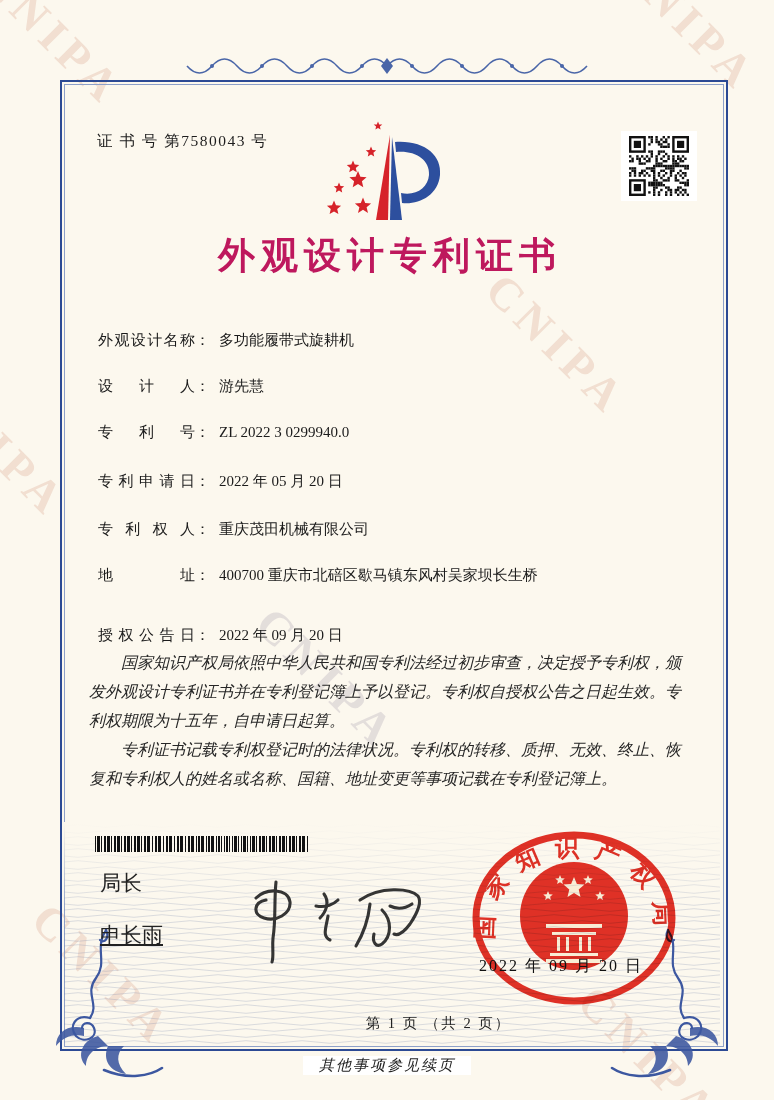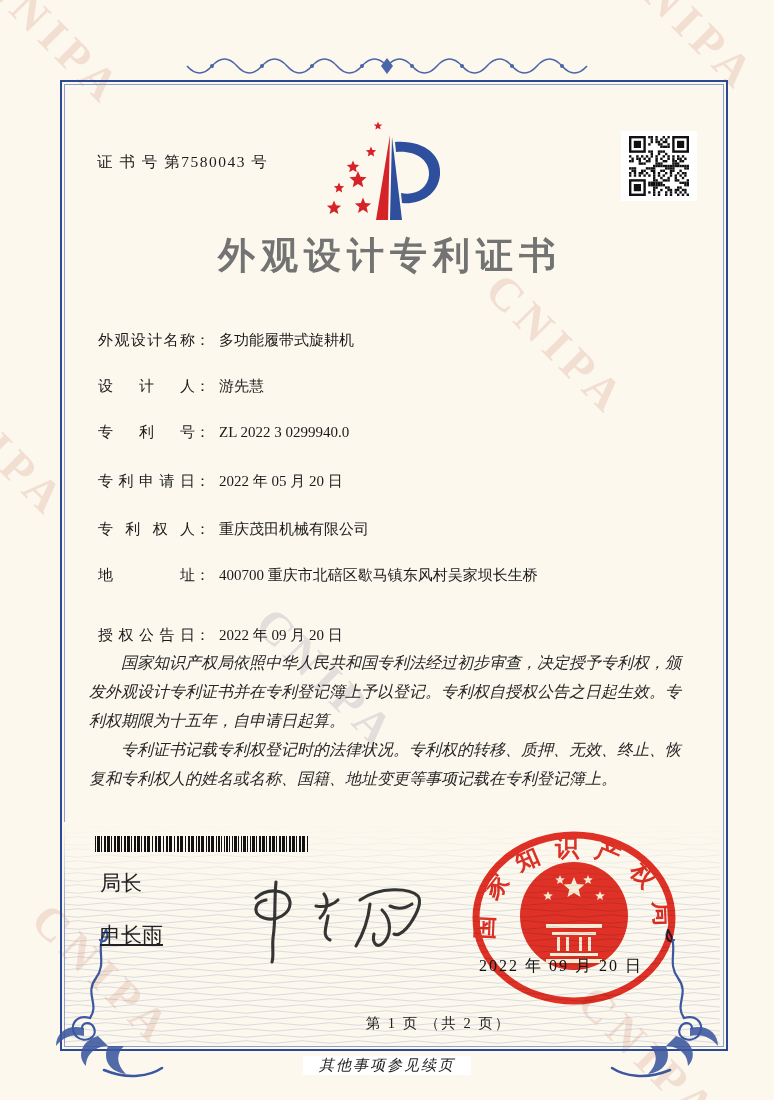--- a/index.html
+++ b/index.html
@@ -19,29 +19,29 @@
   .frame::before{content:"";position:absolute;inset:2px;border:1.2px solid #8da0c9;}
 
   
   .waves{position:absolute;left:64px;top:822px;width:656px;height:222px;z-index:3;overflow:hidden;}
   .waves .fade{position:absolute;left:0;top:0;width:100%;height:90px;
                background:linear-gradient(180deg,#fcf8ee 0%,rgba(252,248,238,0) 100%);}
 
   .ornament{position:absolute;z-index:4;}
 
   .cert-no{position:absolute;left:97px;top:131px;font-size:15.5px;letter-spacing:1.5px;
-           color:#1d1d1d;z-index:5;margin-top:21px;}
+           color:#1d1d1d;z-index:5;}
 
   .logo{position:absolute;left:318px;top:120px;z-index:5;}
   .qr-wrap{position:absolute;left:621px;top:131px;width:76px;height:70px;background:#fff;
            display:flex;align-items:center;justify-content:center;z-index:5;}
 
   .title{position:absolute;left:0;top:231px;width:774px;text-align:center;
          font-size:37px;font-weight:700;letter-spacing:6px;padding-left:6px;
-         box-sizing:border-box;color:#737373;z-index:5;}
+         box-sizing:border-box;color:#be185d;z-index:5;}
 
   .fields{position:absolute;left:98px;top:326px;width:600px;z-index:5;}
   .frow{position:absolute;left:0;font-size:15px;color:#1b1b1b;white-space:nowrap;}
   .flabel{display:inline-block;width:97px;text-align:justify;text-align-last:justify;}
   .fvalue{margin-left:9px;}
   .pair2{position:absolute;left:285px;top:0;}
 
   .paras{position:absolute;left:89px;top:648px;width:604px;z-index:5;
          font-size:16px;line-height:1.82;color:#262626;font-style:italic;}
   .paras p{margin:0;text-indent:2em;}

